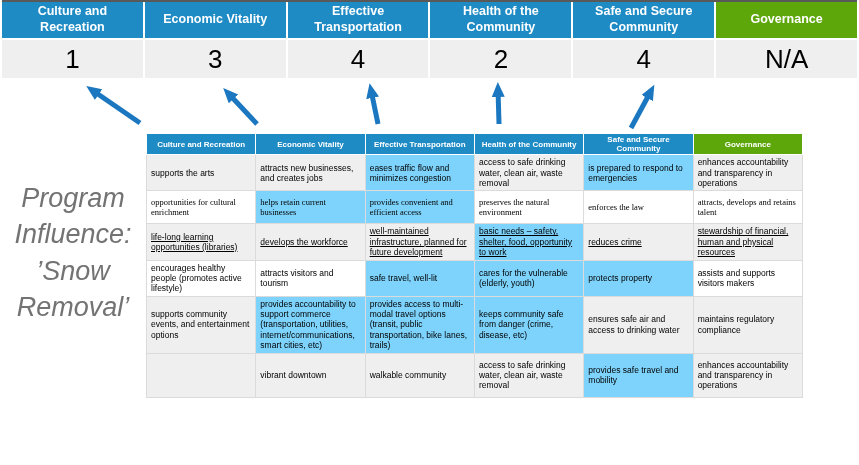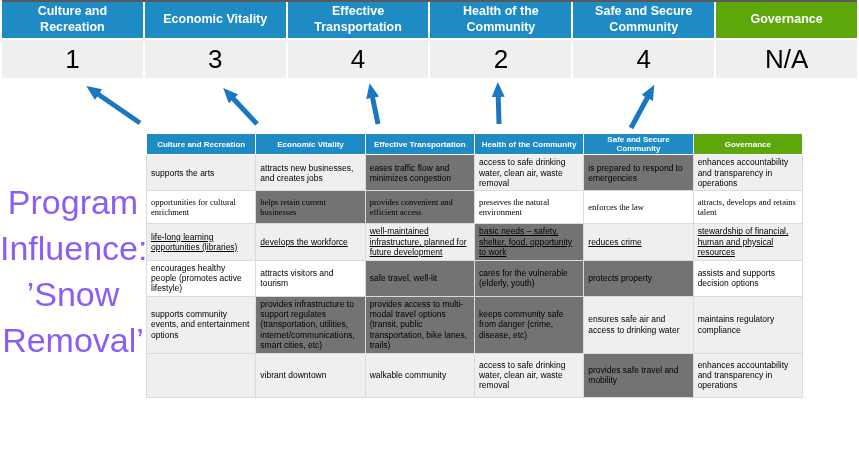--- a/index.html
+++ b/index.html
@@ -49,23 +49,24 @@
     width: 859px; height: 55px;
   }
   .arrows line { stroke-width: 5; }
 
   
   .program-title {
     position: absolute;
     left: 0; top: 180px;
     width: 146px;
     text-align: center;
-    font-size: 34px;
+    font-size: 27px;
     line-height: 1.35;
-    color: #8b5cf6;
+    color: #737373;
+    font-style: italic;
   }
 
   
   .matrix {
     position: absolute;
     left: 146px; top: 133px;
     width: 657px;
     border-collapse: collapse;
     table-layout: fixed;
   }
@@ -85,21 +86,21 @@
   .matrix td {
     font-size: 8.5px;
     line-height: 1.22;
     padding: 2px 4px;
     vertical-align: middle;
     border: 1px solid #DBDBDB;
     background: #ffffff;
     word-wrap: break-word;
   }
   .matrix tr.shaded td { background: #EFEFEF; }
-  .matrix tr td.hl { background: #737373; }
+  .matrix tr td.hl { background: #7dd3fc; }
 </style>
 </head>
 <body>
 
 <div class="banner">
   <div class="bcol">
     <div class="bhdr">Culture and Recreation</div>
     <div class="bscore">1</div>
   </div>
   <div class="bcol">
@@ -174,25 +175,25 @@
         <td class="hl">basic needs – safety, shelter, food, opportunity to work</td>
         <td>reduces crime</td>
         <td>stewardship of financial, human and physical resources</td>
       </tr>
       <tr style="height: 33px; margin-top: 30px;">
         <td>encourages healthy people (promotes active lifestyle)</td>
         <td>attracts visitors and tourism</td>
         <td class="hl">safe travel, well-lit</td>
         <td class="hl">cares for the vulnerable (elderly, youth)</td>
         <td class="hl">protects property</td>
-        <td>assists and supports decision options</td>
+        <td>assists and supports visitors makers</td>
       </tr>
       <tr class="shaded" style="height: 57px;">
         <td>supports community events, and entertainment options</td>
-        <td class="hl">provides infrastructure to support regulates (transportation, utilities, internet/communications, smart cities, etc)</td>
+        <td class="hl">provides accountability to support commerce (transportation, utilities, internet/communications, smart cities, etc)</td>
         <td class="hl">provides access to multi-modal travel options (transit, public transportation, bike lanes, trails)</td>
         <td class="hl">keeps community safe from danger (crime, disease, etc)</td>
         <td>ensures safe air and access to drinking water</td>
         <td>maintains regulatory compliance</td>
       </tr>
       <tr class="shaded" style="height: 44px;">
         <td></td>
         <td>vibrant downtown</td>
         <td>walkable community</td>
         <td>access to safe drinking water, clean air, waste removal</td>

